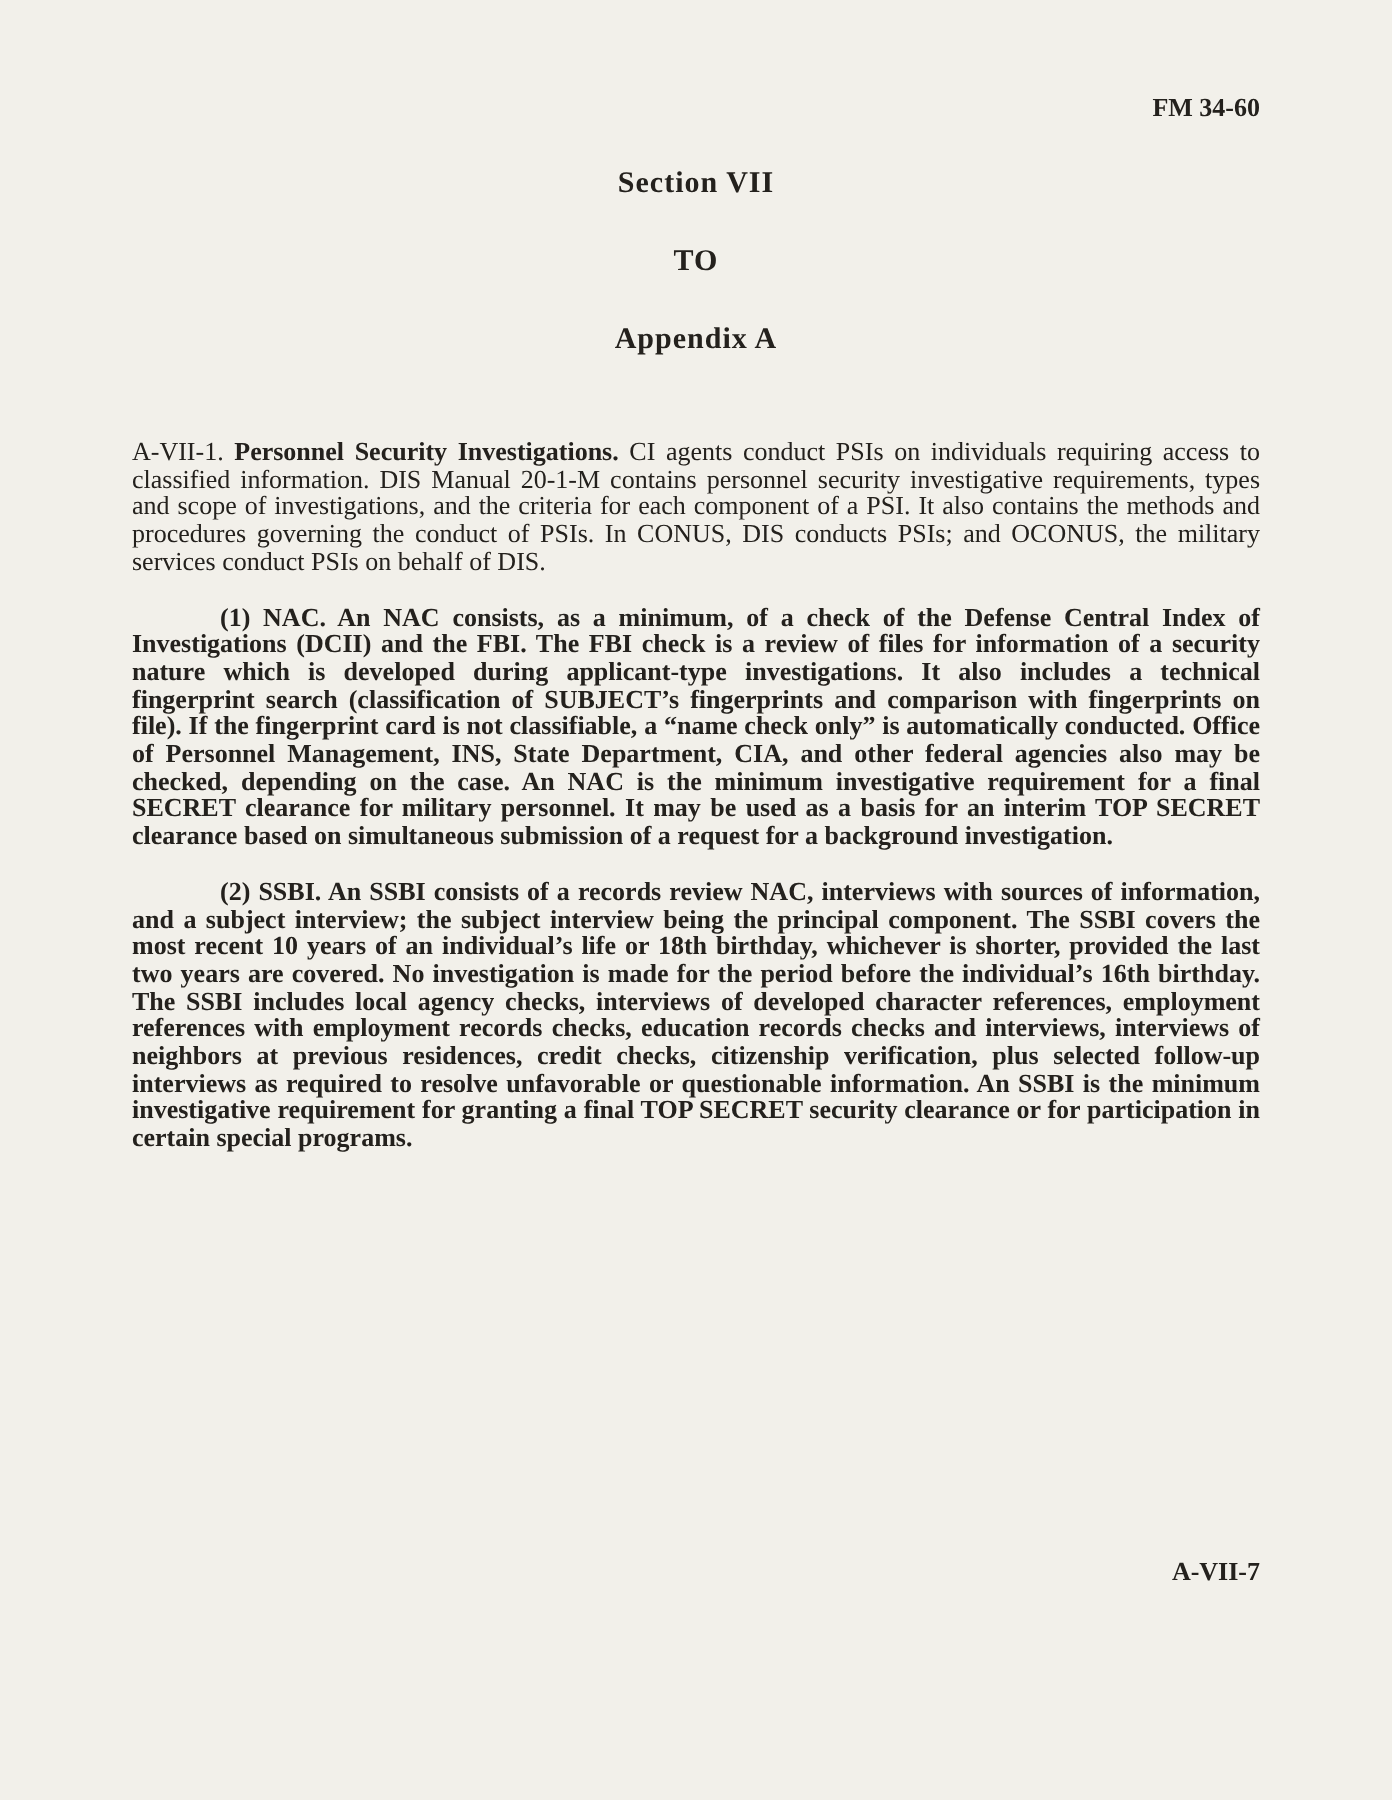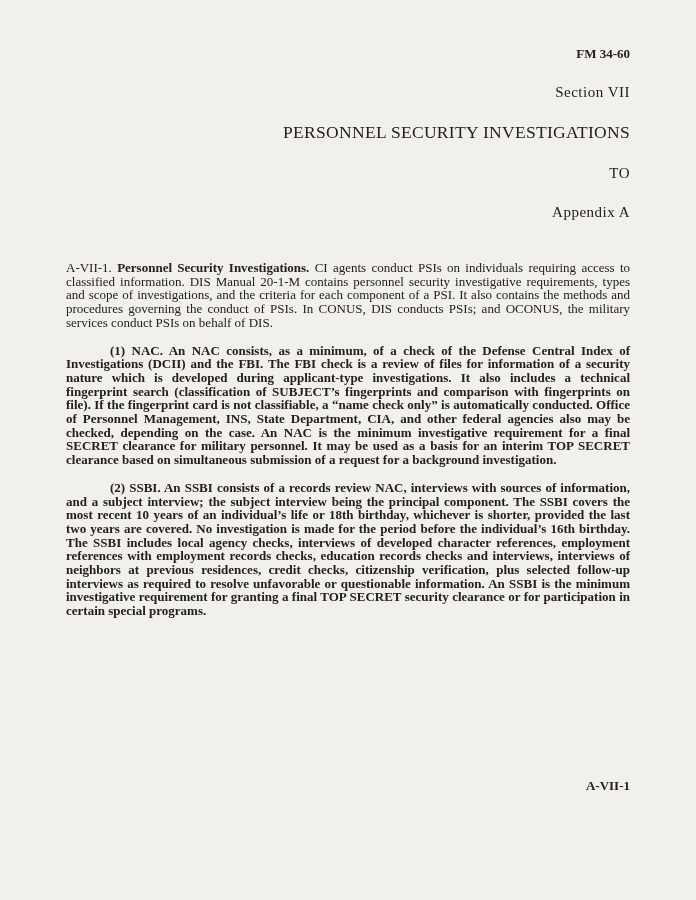--- a/index.html
+++ b/index.html
@@ -21,22 +21,22 @@
     height: 637px;
     padding: 46px 66px 0 66px;
   }
   .doc-number {
     text-align: right;
     font-weight: bold;
     font-size: 13px;
     margin: 0 0 14px 0;
   }
   .h-center {
-    text-align: right;
-    font-weight: normal;
+    text-align: center;
+    font-weight: bold;
     margin: 0;
   }
   .h-sub {
     font-size: 15px;
     letter-spacing: 0.5px;
     margin-top: 22px;
   }
   .h-main {
     font-size: 17.5px;
     letter-spacing: 0.3px;
@@ -71,33 +71,32 @@
 </style>
 </head>
 <body>
 
 <div class="page">
 
   <div class="doc-number">FM 34-60</div>
 
   <h2 class="h-center h-sub">Section VII</h2>
 
-  <h1 class="h-center h-main">PERSONNEL SECURITY INVESTIGATIONS</h1>
 
   <h2 class="h-center h-sub">TO</h2>
 
   <h2 class="h-center h-sub">Appendix A</h2>
 
 
   <div class="body-text">
 
     <p class="para"><span>A-VII-1.</span> <span class="lead-bold">Personnel Security Investigations.</span> <span>CI agents conduct PSIs on individuals requiring access to classified information. DIS Manual 20-1-M contains personnel security investigative requirements, types and scope of investigations, and the criteria for each component of a PSI. It also contains the methods and procedures governing the conduct of PSIs. In CONUS, DIS conducts PSIs; and OCONUS, the military services conduct PSIs on behalf of DIS.</span></p>
 
 
     <p class="para indent-num">(1) NAC. An NAC consists, as a minimum, of a check of the Defense Central Index of Investigations (DCII) and the FBI. The FBI check is a review of files for information of a security nature which is developed during applicant-type investigations. It also includes a technical fingerprint search (classification of SUBJECT’s fingerprints and comparison with fingerprints on file). If the fingerprint card is not classifiable, a “name check only” is automatically conducted. Office of Personnel Management, INS, State Department, CIA, and other federal agencies also may be checked, depending on the case. An NAC is the minimum investigative requirement for a final SECRET clearance for military personnel. It may be used as a basis for an interim TOP SECRET clearance based on simultaneous submission of a request for a background investigation.</p>
 
     <p class="para indent-num">(2) SSBI. An SSBI consists of a records review NAC, interviews with sources of information, and a subject interview; the subject interview being the principal component. The SSBI covers the most recent 10 years of an individual’s life or 18th birthday, whichever is shorter, provided the last two years are covered. No investigation is made for the period before the individual’s 16th birthday. The SSBI includes local agency checks, interviews of developed character references, employment references with employment records checks, education records checks and interviews, interviews of neighbors at previous residences, credit checks, citizenship verification, plus selected follow-up interviews as required to resolve unfavorable or questionable information. An SSBI is the minimum investigative requirement for granting a final TOP SECRET security clearance or for participation in certain special programs.</p>
 
   </div>
 
 </div>
 
-<div class="page-number">A-VII-1</div>
+<div class="page-number">A-VII-7</div>
 
 </body></html>

